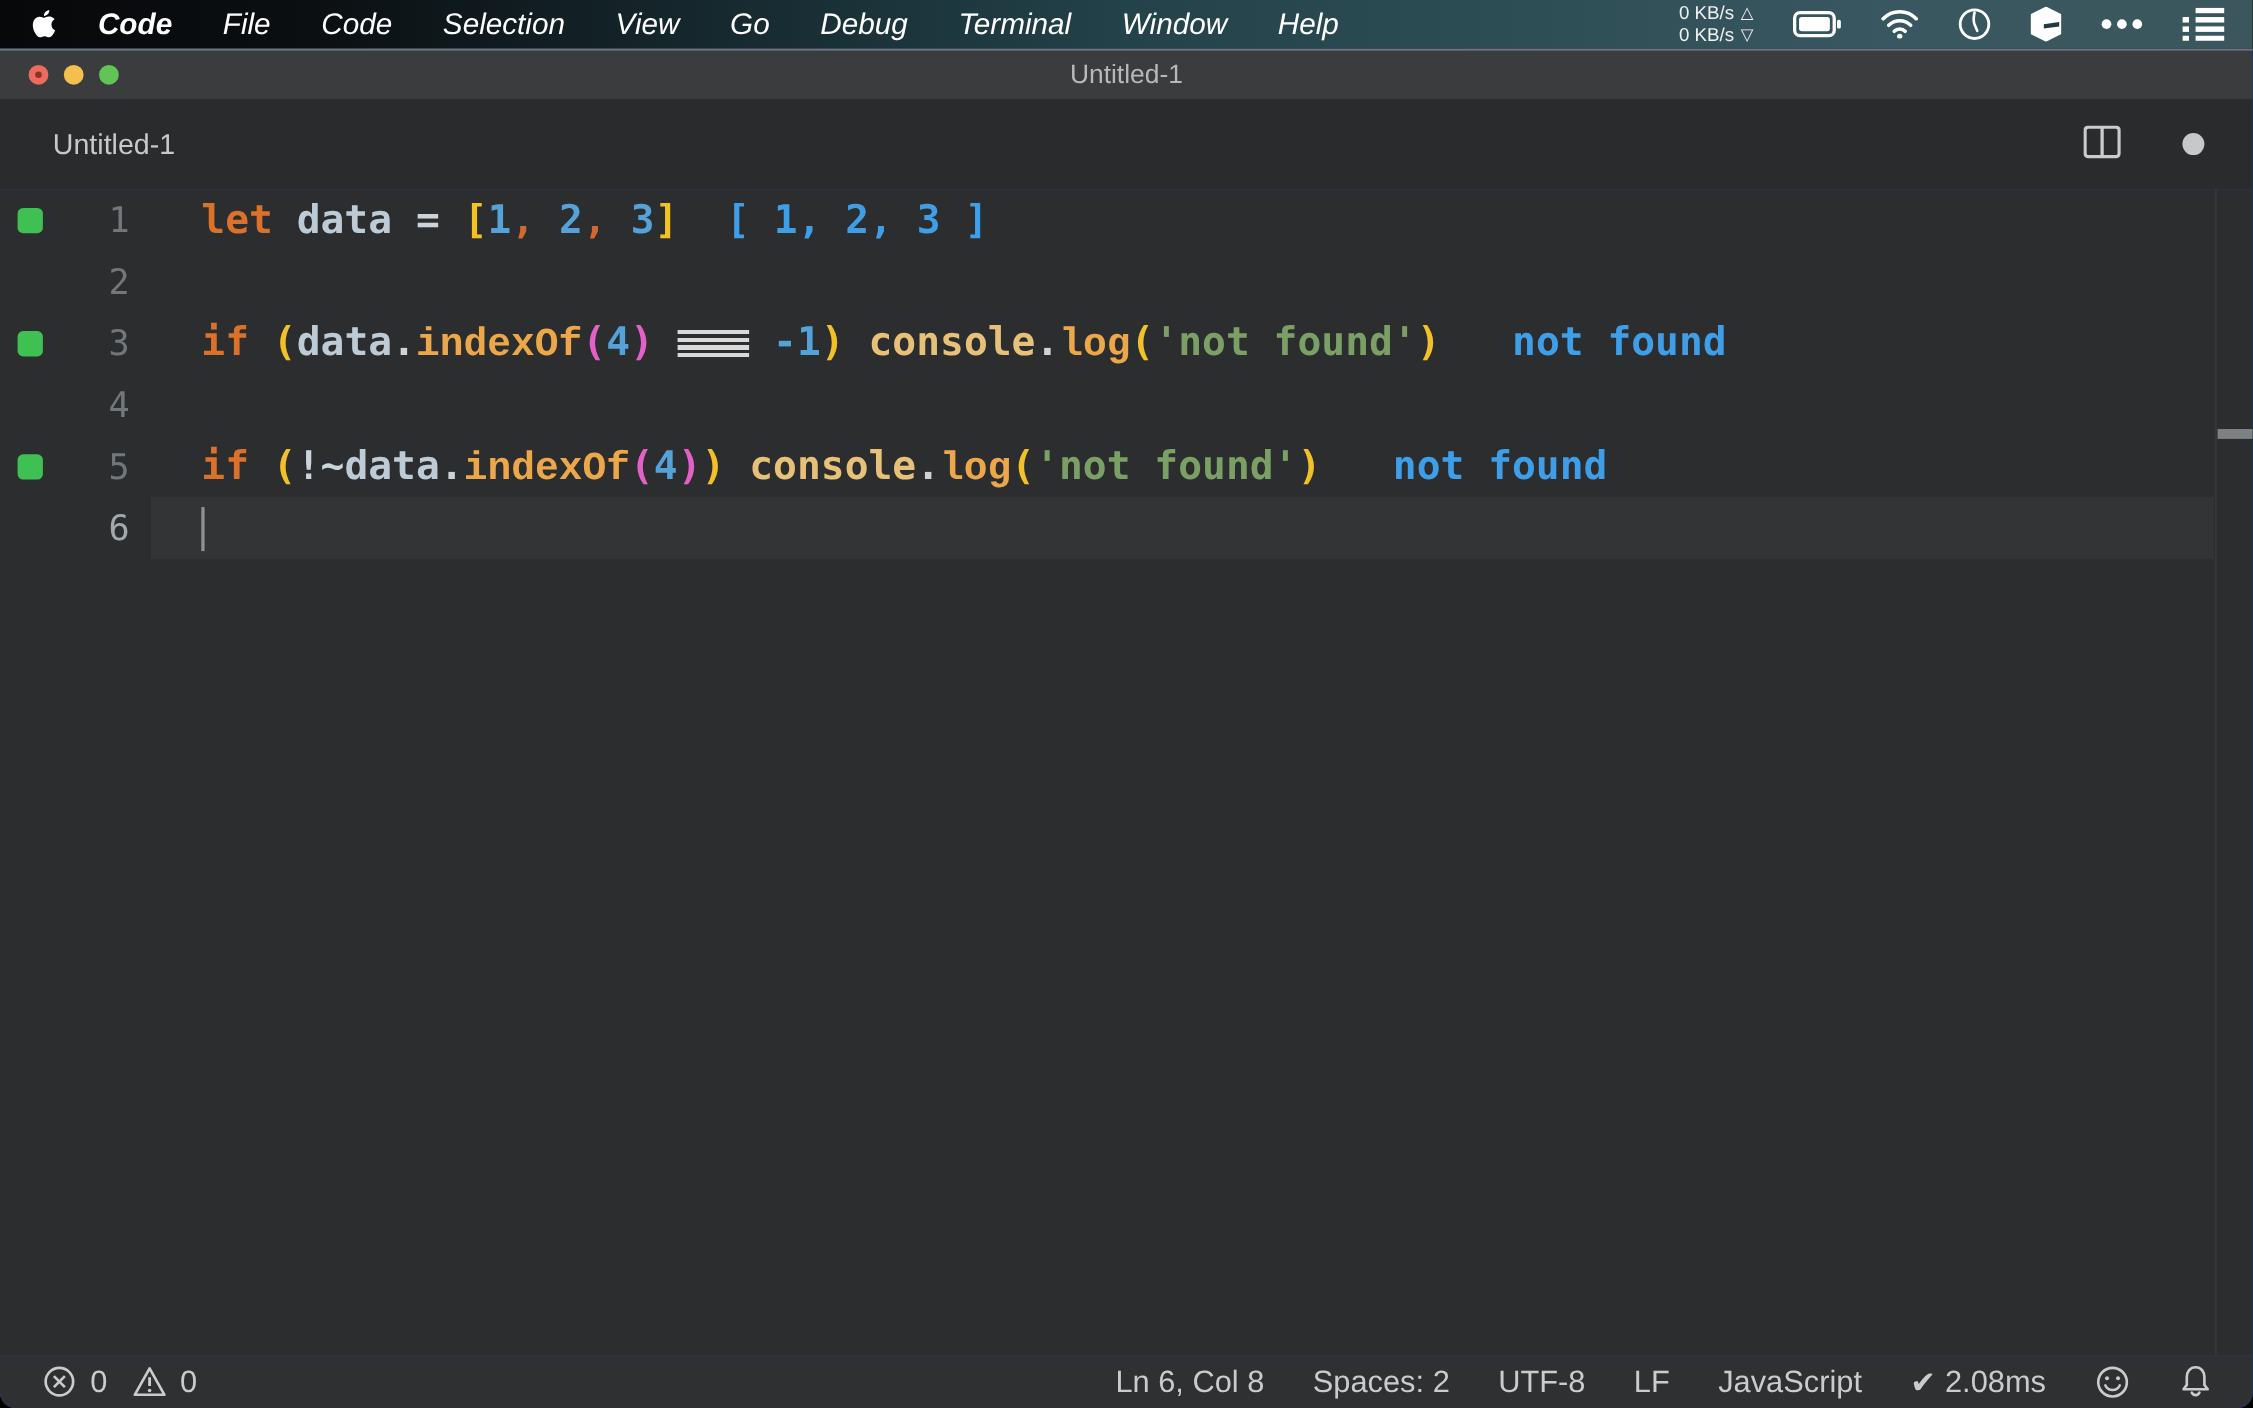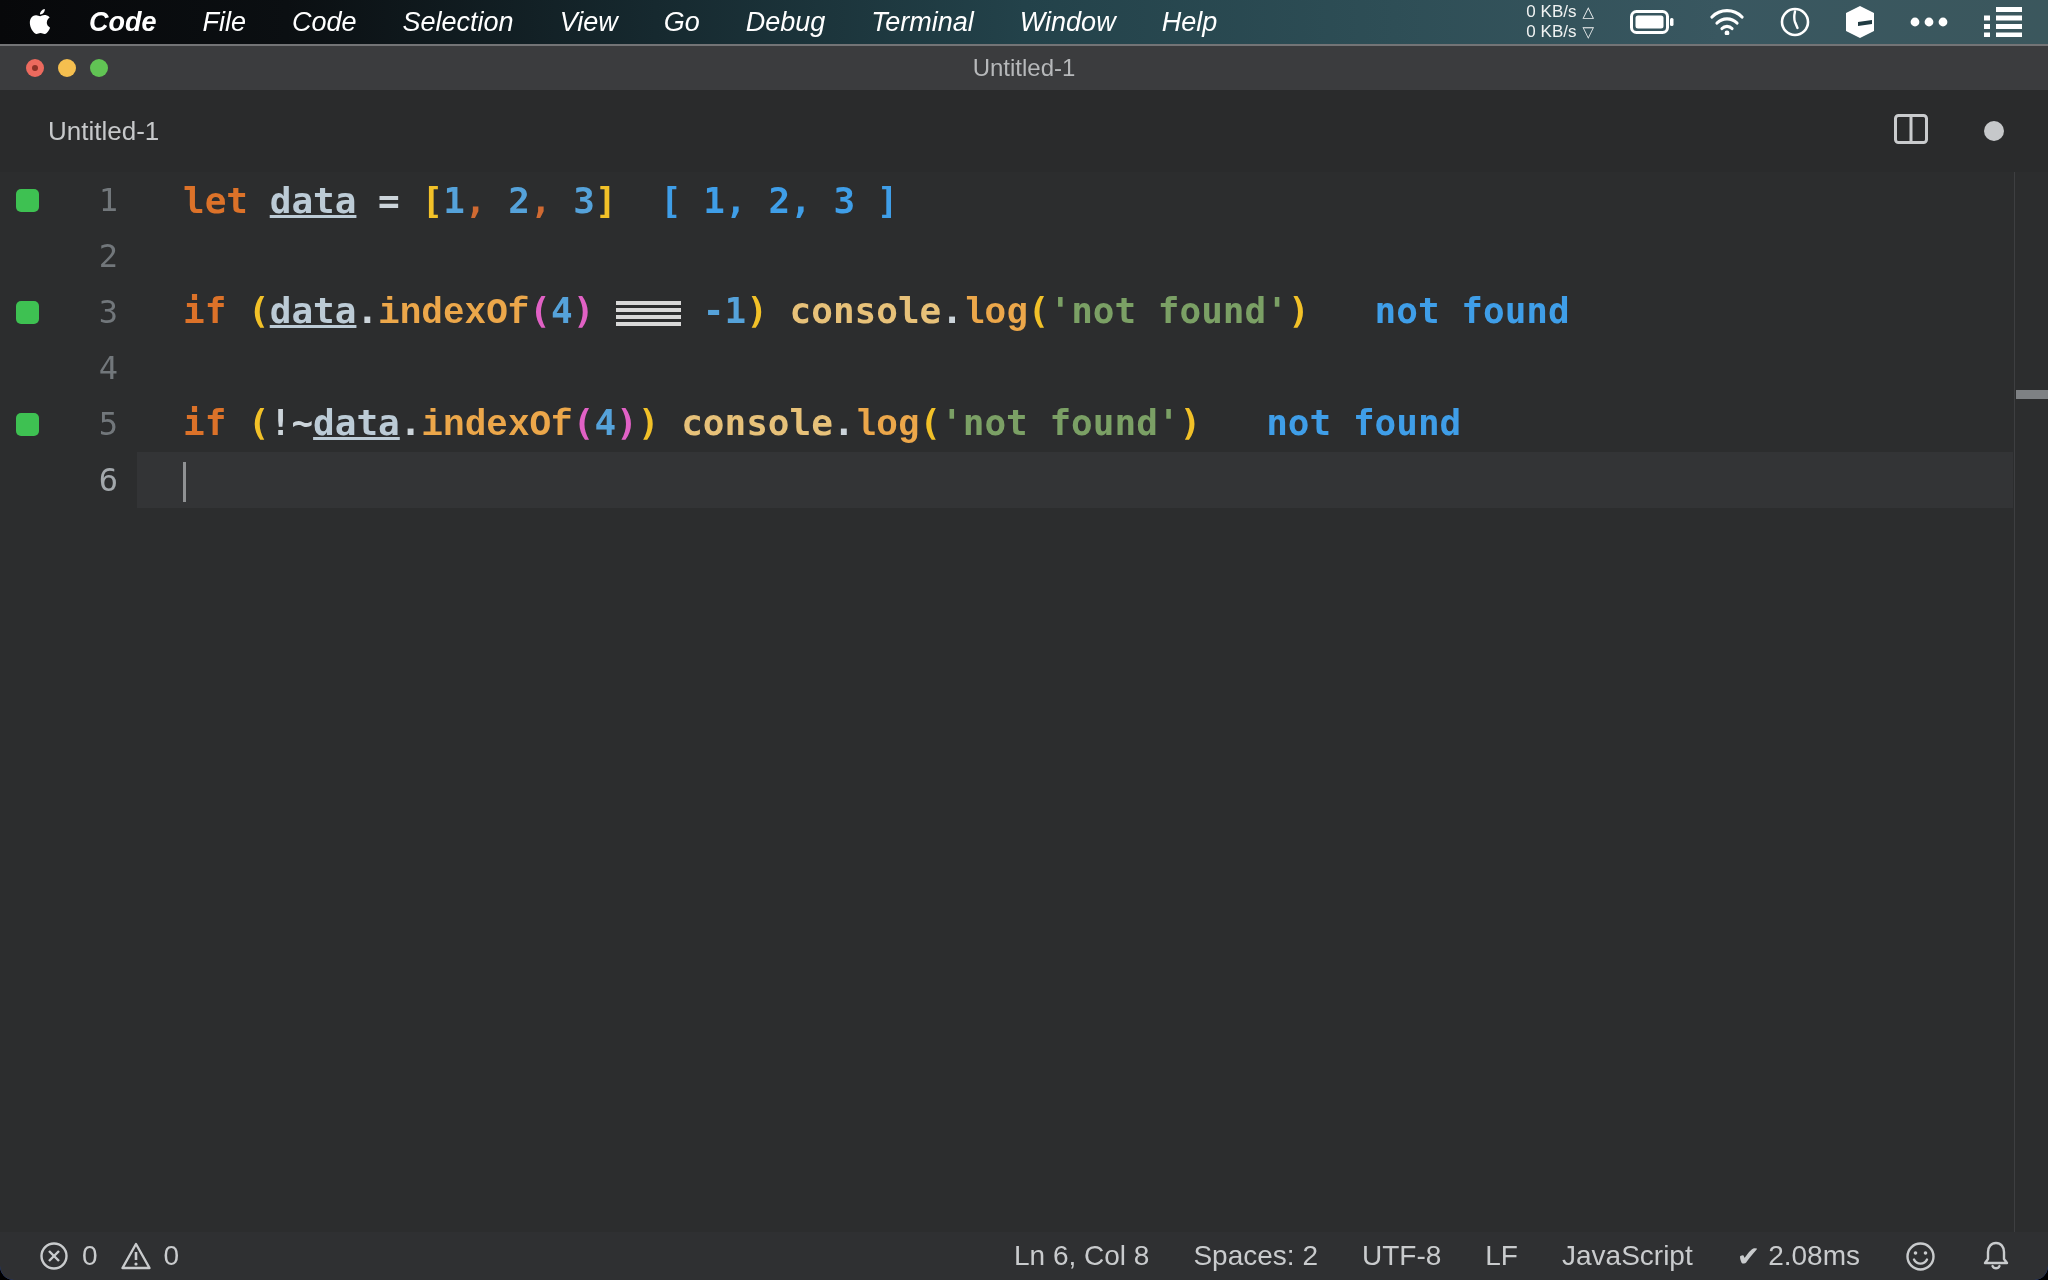--- a/index.html
+++ b/index.html
@@ -46,21 +46,21 @@
   .code-row.current { background:linear-gradient(90deg, rgba(0,0,0,0) 0 137px, #333436 137px calc(100% - 35px), rgba(0,0,0,0) calc(100% - 35px)); }
   .gutter { width:56px; flex:none; display:flex; align-items:center; padding-left:16px; }
   .cov { width:23px; height:23px; border-radius:5px; background:#3ec152; }
   .lnum { width:62px; flex:none; text-align:right; font-size:32px; font-weight:normal; color:#72777b; }
   .code-row.current .lnum { color:#a3a8ac; }
   .code { padding-left:65px; }
   .cursor { display:inline-block; width:3px; height:40px; background:#8f9193; vertical-align:middle; margin-right:-3px; }
 
   .tok-kw    { color:#dc7229; }
   .tok-txt   { color:#d6dadd; }
-  .tok-var   { color:#bccbd6;text-decoration:underline; }
+  .tok-var   { color:#bccbd6; }
   .tok-op    { color:#ccd4da; }
   .tok-num   { color:#55a2da; }
   .tok-comma { color:#d06a32; }
   .tok-b1    { color:#f2c128; }
   .tok-b2    { color:#e161c5; }
   .tok-fn    { color:#eca74a;font-family:Liberation Mono, monospace; }
   .tok-obj   { color:#e7c179; }
   .tok-str   { color:#7ba065; }
   .tok-res   { color:#3f9ee8; }
   .tok-lig   { color:transparent; display:inline-block; height:25px; vertical-align:middle;

